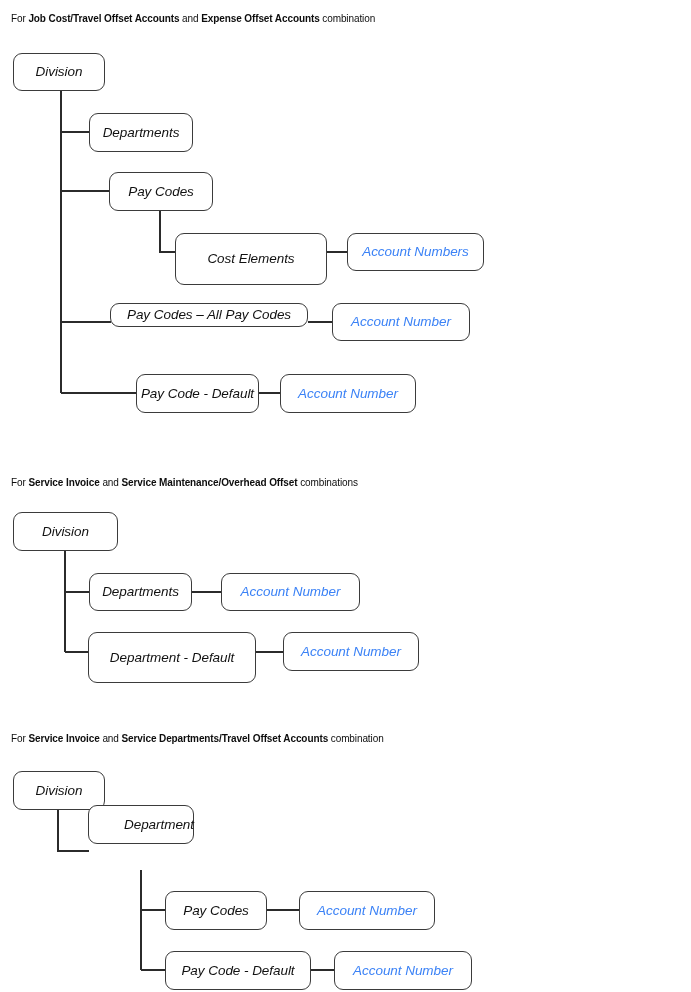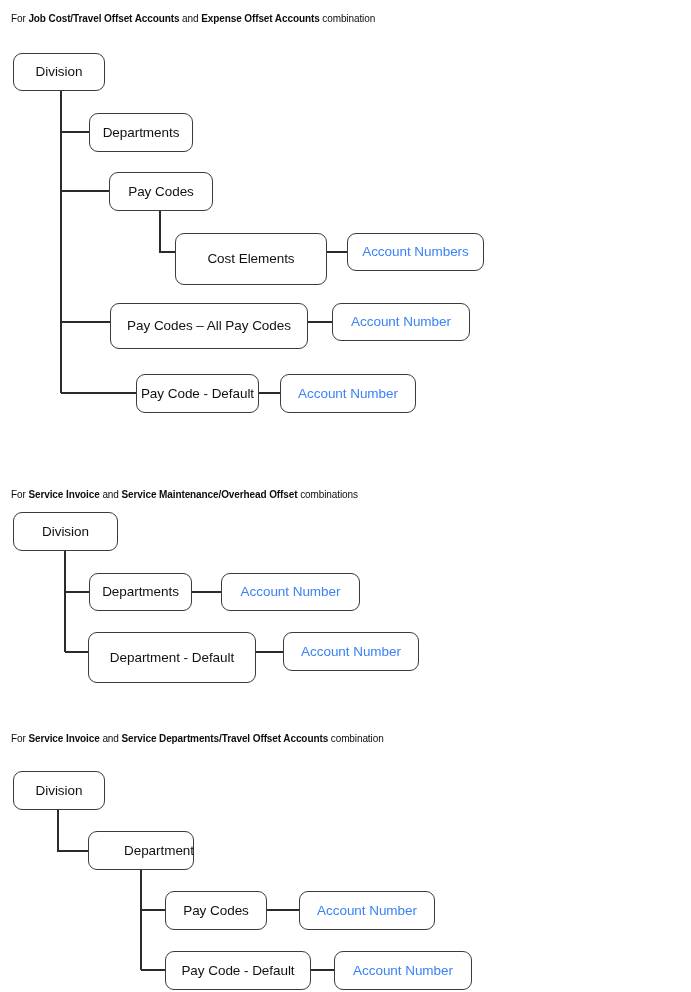--- a/index.html
+++ b/index.html
@@ -46,20 +46,21 @@
     border-radius: 9px;
     background: #ffffff;
     display: flex;
     align-items: center;
     justify-content: center;
     font-size: 13.5px;
     line-height: 16px;
     color: #111111;
     white-space: nowrap;
     letter-spacing: -0.05px;
+    font-style: italic;
   }
   .node.accent {
     color: #3b82f6;
   }
 </style>
 </head>
 <body>
 
 <div class="section-heading" style="left:11px; top:9px;">
   <span>For </span><span class="b">Job Cost/Travel Offset Accounts</span><span> and </span><span class="b">Expense Offset Accounts</span><span> combination</span>
@@ -87,27 +88,27 @@
 
       <path d="M259,393 L280,393"></path>
     </g>
   </svg>
 
   <div class="node" style="left:13px; top:53px; width:92px; height:38px;">Division</div>
   <div class="node" style="left:89px; top:113px; width:104px; height:39px;">Departments</div>
   <div class="node" style="left:109px; top:172px; width:104px; height:39px;">Pay Codes</div>
   <div class="node" style="left:175px; top:233px; width:152px; height:52px;">Cost Elements</div>
   <div class="node accent" style="left:347px; top:233px; width:137px; height:38px;">Account Numbers</div>
-  <div class="node" style="left:110px; top:303px; width:198px; height:46px;">Pay Codes – All Pay Codes</div>
+  <div class="node" style="left:110px; top:303px; width:198px; height:24px;">Pay Codes – All Pay Codes</div>
   <div class="node accent" style="left:332px; top:303px; width:138px; height:38px;">Account Number</div>
   <div class="node" style="left:136px; top:374px; width:123px; height:39px;">Pay Code - Default</div>
   <div class="node accent" style="left:280px; top:374px; width:136px; height:39px;">Account Number</div>
 </div>
 
-<div class="section-heading" style="left:11px; top:473px;margin-top:12px;">
+<div class="section-heading" style="left:11px; top:473px;">
   <span>For </span><span class="b">Service Invoice</span><span> and </span><span class="b">Service Maintenance/Overhead Offset</span><span> combinations</span>
 </div>
 
 <div class="diagram">
   <svg class="connectors" width="691" height="992">
     <g stroke="#2b2b2b" stroke-width="1.6" fill="none" shape-rendering="crispEdges">
       <path d="M65,551 L65,652"></path>
       <path d="M65,592 L90,592"></path>
       <path d="M192,592 L222,592"></path>
       <path d="M65,652 L88,652"></path>
@@ -134,18 +135,18 @@
 
       <path d="M141,870 L141,970"></path>
       <path d="M141,910 L166,910"></path>
       <path d="M267,910 L300,910"></path>
       <path d="M141,970 L166,970"></path>
       <path d="M311,970 L335,970"></path>
     </g>
   </svg>
 
   <div class="node" style="left:13px; top:771px; width:92px; height:39px;">Division</div>
-  <div class="node" style="left:88px; top:831px; width:106px; height:39px;padding-left:36px;">Department</div>
+  <div class="node" style="left:88px; top:805px; width:106px; height:39px;padding-left:36px;">Department</div>
   <div class="node" style="left:165px; top:891px; width:102px; height:39px;">Pay Codes</div>
   <div class="node accent" style="left:299px; top:891px; width:136px; height:39px;">Account Number</div>
   <div class="node" style="left:165px; top:951px; width:146px; height:39px;">Pay Code - Default</div>
   <div class="node accent" style="left:334px; top:951px; width:138px; height:39px;">Account Number</div>
 </div>
 
 </body></html>

